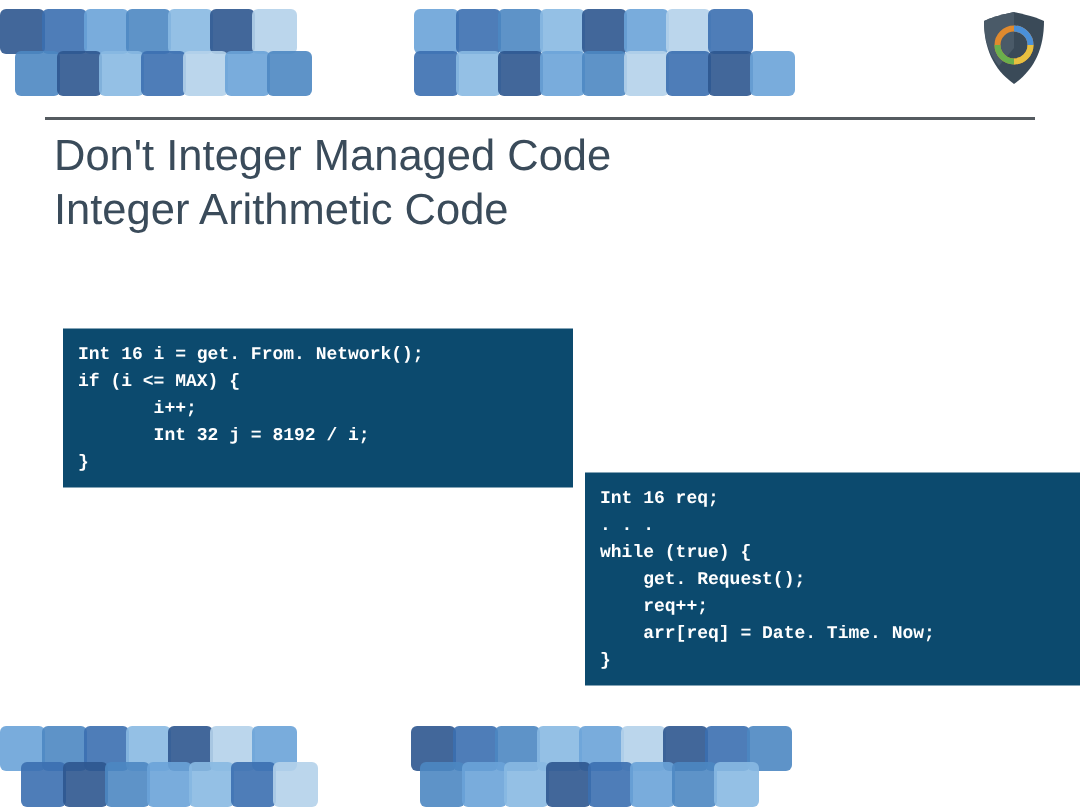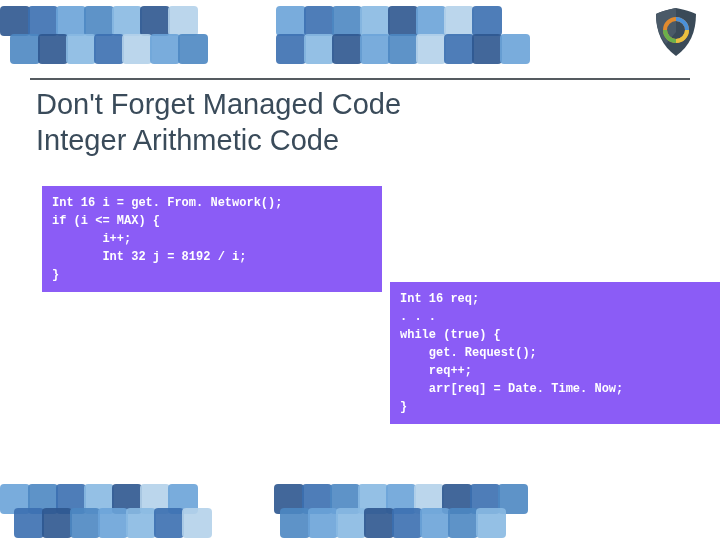--- a/index.html
+++ b/index.html
@@ -54,28 +54,29 @@
     top: 86px;
     left: 36px;
     font-size: 29px;
     font-weight: 400;
     color: #3a4b5a;
     line-height: 1.25;
     font-family: "Segoe UI Light", "Segoe UI", Arial, sans-serif;
   }
   .code-box {
     position: absolute;
-    background: #8b5cf6;
+    background: #0c4a6e;
     color: #ffffff;
     font-family: "Courier New", monospace;
     font-size: 12px;
     font-weight: bold;
     padding: 8px 10px;
     line-height: 1.5;
     white-space: pre;
+    margin-top: 33px;
   }
   .code1 {
     top: 186px;
     left: 42px;
     width: 340px;
   }
   .code2 {
     top: 282px;
     left: 390px;
     width: 340px;
@@ -138,21 +139,21 @@
     <circle cx="28" cy="26" r="11" fill="none" stroke="#e08a2e" stroke-width="4"></circle>
     <path d="M28 15 A11 11 0 0 1 39 26" fill="none" stroke="#4a90d9" stroke-width="4"></path>
     <path d="M39 26 A11 11 0 0 1 28 37" fill="none" stroke="#e8c040" stroke-width="4"></path>
     <path d="M28 37 A11 11 0 0 1 17 26" fill="none" stroke="#6ab04c" stroke-width="4"></path>
   </svg>
 </div>
 
 <div class="divider"></div>
 
 <h1 class="title">
-  <span>Don't Forget Managed Code</span><br>
+  <span>Don't Integer Managed Code</span><br>
   <span>Integer Arithmetic Code</span>
 </h1>
 
 <pre class="code-box code1">Int 16 i = get. From. Network();
 if (i &lt;= MAX) {
        i++;
        Int 32 j = 8192 / i;
 }</pre>
 <pre class="code-box code2">Int 16 req;
 . . .

